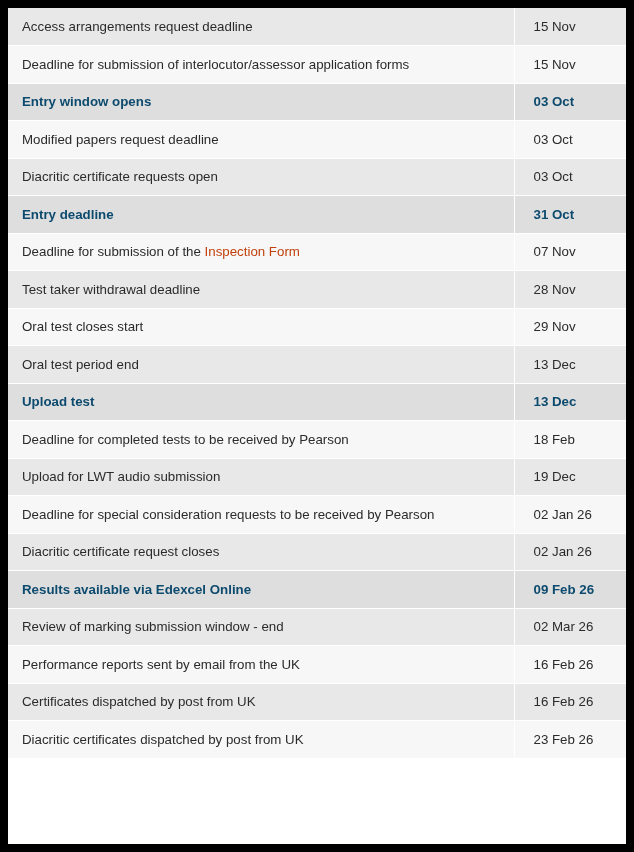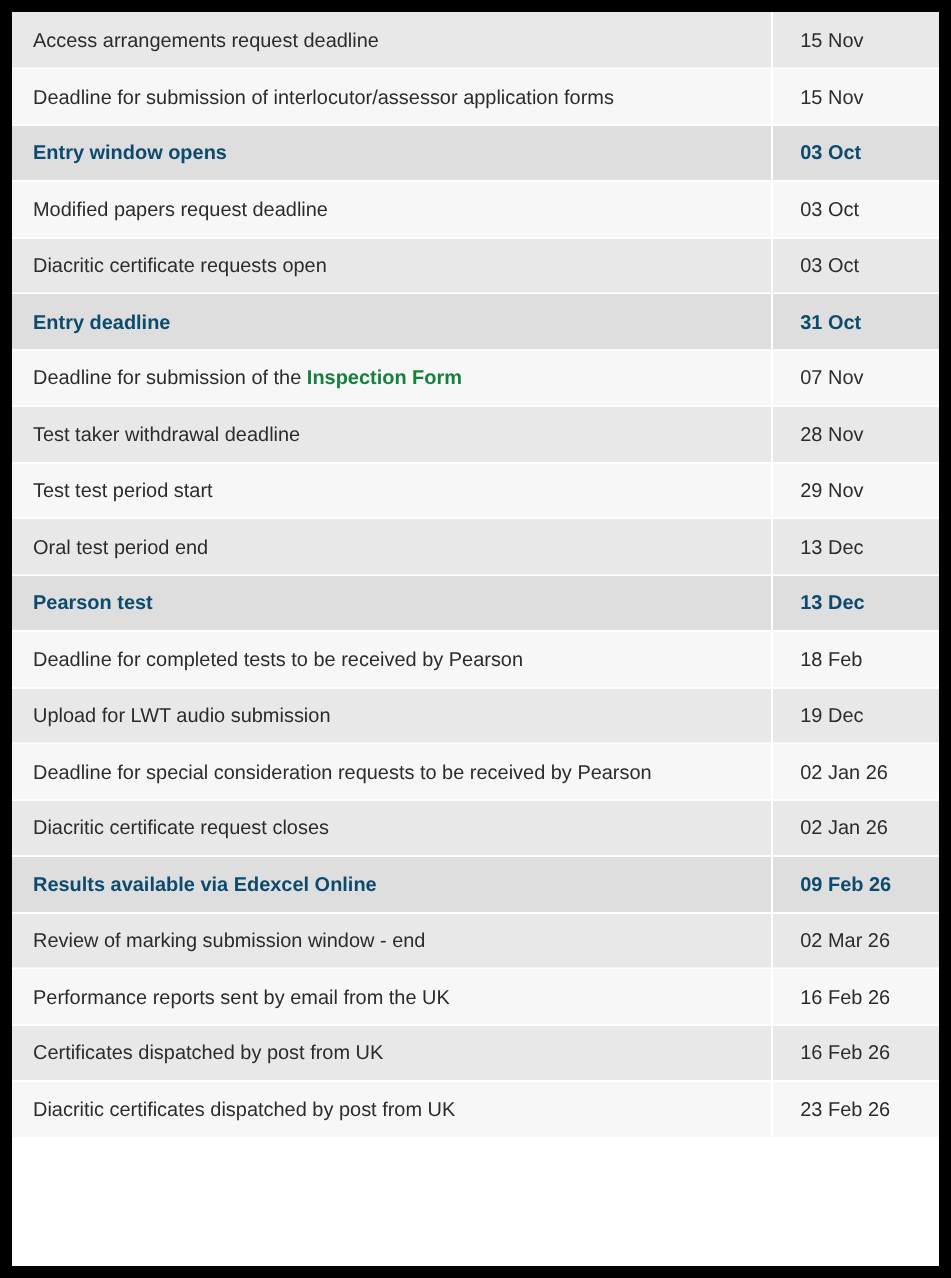--- a/index.html
+++ b/index.html
@@ -56,23 +56,22 @@
     padding-left: 19px;
   }
   tr.odd td { background: #e8e8e8; }
   tr.even td { background: #f7f7f7; }
   tr.hl td {
     background: #dedede;
     font-weight: bold;
     color: #0c4a6e;
   }
   a.inline-link {
-    color: #15803d;
+    color: #c2410c;
     text-decoration: none;
-    font-weight: bold;
   }
 </style>
 </head>
 <body>
 
 <div class="page">
   <div class="table-wrap">
     <table class="schedule">
       <tbody>
           <tr class="odd">
@@ -101,29 +100,29 @@
           </tr>
           <tr class="even">
             <td class="event"><span>Deadline for submission of the </span><a class="inline-link" href="#">Inspection Form</a></td>
             <td class="date">07 Nov</td>
           </tr>
           <tr class="odd">
             <td class="event">Test taker withdrawal deadline</td>
             <td class="date">28 Nov</td>
           </tr>
           <tr class="even">
-            <td class="event">Test test period start</td>
+            <td class="event">Oral test closes start</td>
             <td class="date">29 Nov</td>
           </tr>
           <tr class="odd">
             <td class="event">Oral test period end</td>
             <td class="date">13 Dec</td>
           </tr>
           <tr class="hl">
-            <td class="event">Pearson test</td>
+            <td class="event">Upload test</td>
             <td class="date">13 Dec</td>
           </tr>
           <tr class="even">
             <td class="event">Deadline for completed tests to be received by Pearson</td>
             <td class="date">18 Feb</td>
           </tr>
           <tr class="odd">
             <td class="event">Upload for LWT audio submission</td>
             <td class="date">19 Dec</td>
           </tr>

